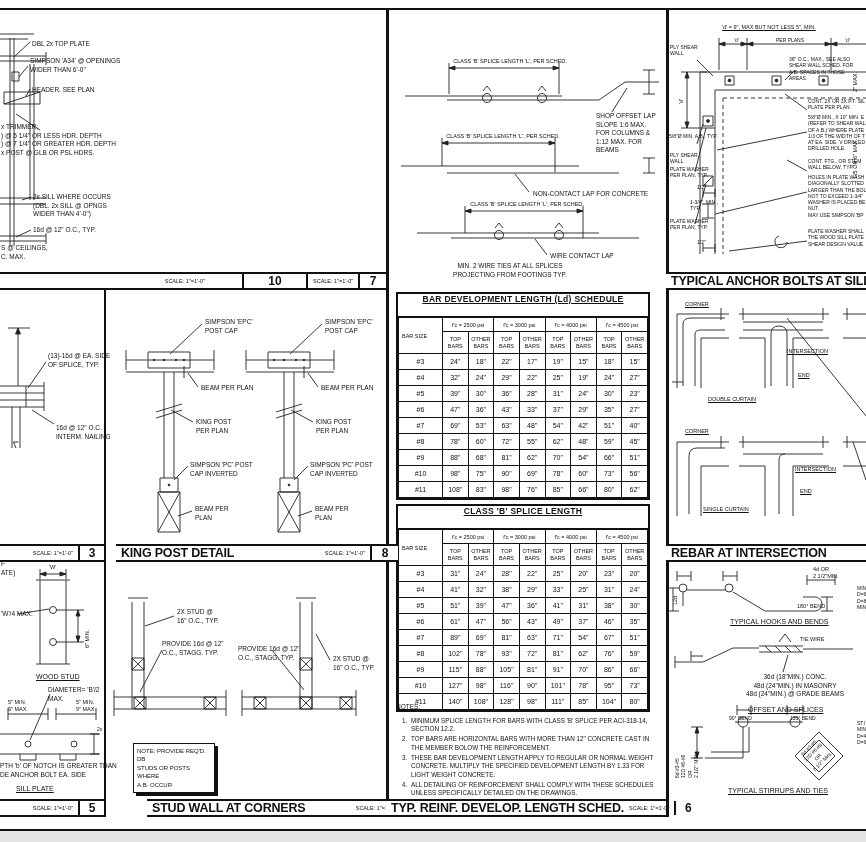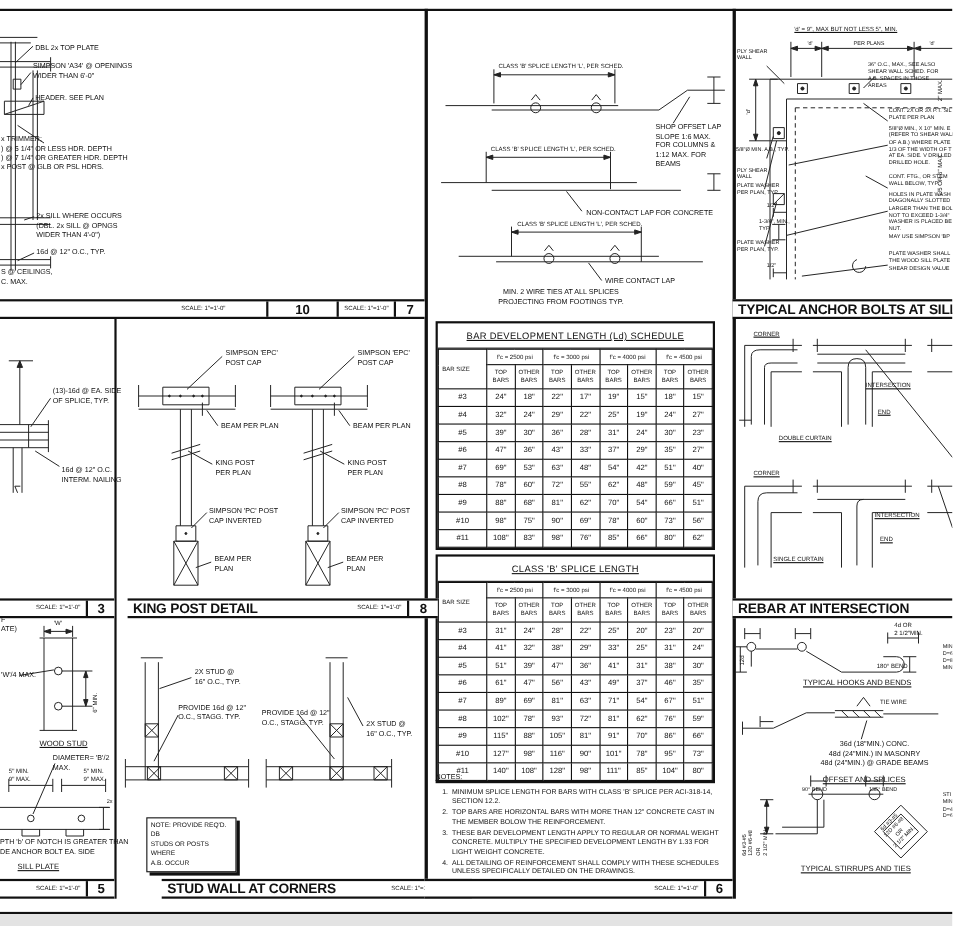--- a/index.html
+++ b/index.html
@@ -27,22 +27,22 @@
   .L.u{text-decoration:underline;}
   .L.cap{font-size:7px;text-decoration:underline;}
   .rot{transform:rotate(-90deg);transform-origin:left top;}
   .rot45{transform:rotate(-45deg);transform-origin:center;}
   .clip{overflow:hidden;}
   
   .notebox{position:absolute;border:1.5px solid #111;background:#fff;box-shadow:3px 3px 0 #111;
            font-size:6px;line-height:1.4;padding:3px 3px;}
   
   .sched{position:absolute;border:2px solid #111;background:#fff;box-sizing:border-box;}
-  .s-title{height:22px;border-bottom:1.5px solid #111;display:flex;align-items:center;justify-content:center;
-           font-size:8.5px;font-weight:400;}
+  .s-title{height:22px;border-bottom:1.5px solid #111;display:flex;align-items:flex-start;justify-content:center;
+           font-size:8.5px;font-weight:700;}
   .s-title span{text-decoration:underline;letter-spacing:0.3px;}
   .s-tbl{border-collapse:collapse;table-layout:fixed;width:100%;}
   .s-tbl td{border:1px solid #111;text-align:center;font-size:7px;padding:0;}
   .s-tbl tr.grp td{font-size:5.5px;height:13px;}
   .s-tbl tr.sub td{font-size:5.5px;height:21px;line-height:1.15;}
   .s-tbl tr.d td{height:15px;}
   .s-tbl td.bs{width:40px;font-size:6.5px;text-align:left;padding-left:3px;}
   .s-tbl tr.d td.bs{text-align:center;padding-left:0;font-size:7px;}
   
   .notes{position:absolute;font-size:6.3px;line-height:1.35;}
@@ -820,17 +820,18 @@
   <div class="bar" style="left:0;top:799px;width:104px;">
     <span class="sc" style="margin-left:auto;">SCALE: 1"=1'-0"</span>
     <span class="num" style="width:24px;">5</span>
   </div>
   <div class="bar" style="left:104px;top:799px;width:282px;margin-left:43px;">
     <span class="t">STUD WALL AT CORNERS</span>
     <span class="sc" style="margin-left:auto;">SCALE: 1"=1'-0"</span>
     <span class="num" style="width:26px;">9</span>
   </div>
   <div class="bar" style="left:386px;top:799px;width:280px;">
+    <span class="t">TYP. REINF. DEVELOP. LENGTH SCHED.</span>
     <span class="sc" style="margin-left:auto;">SCALE: 1"=1'-0"</span>
     <span class="num" style="width:24px;">6</span>
   </div>
 
 </div>
 
 </body></html>

